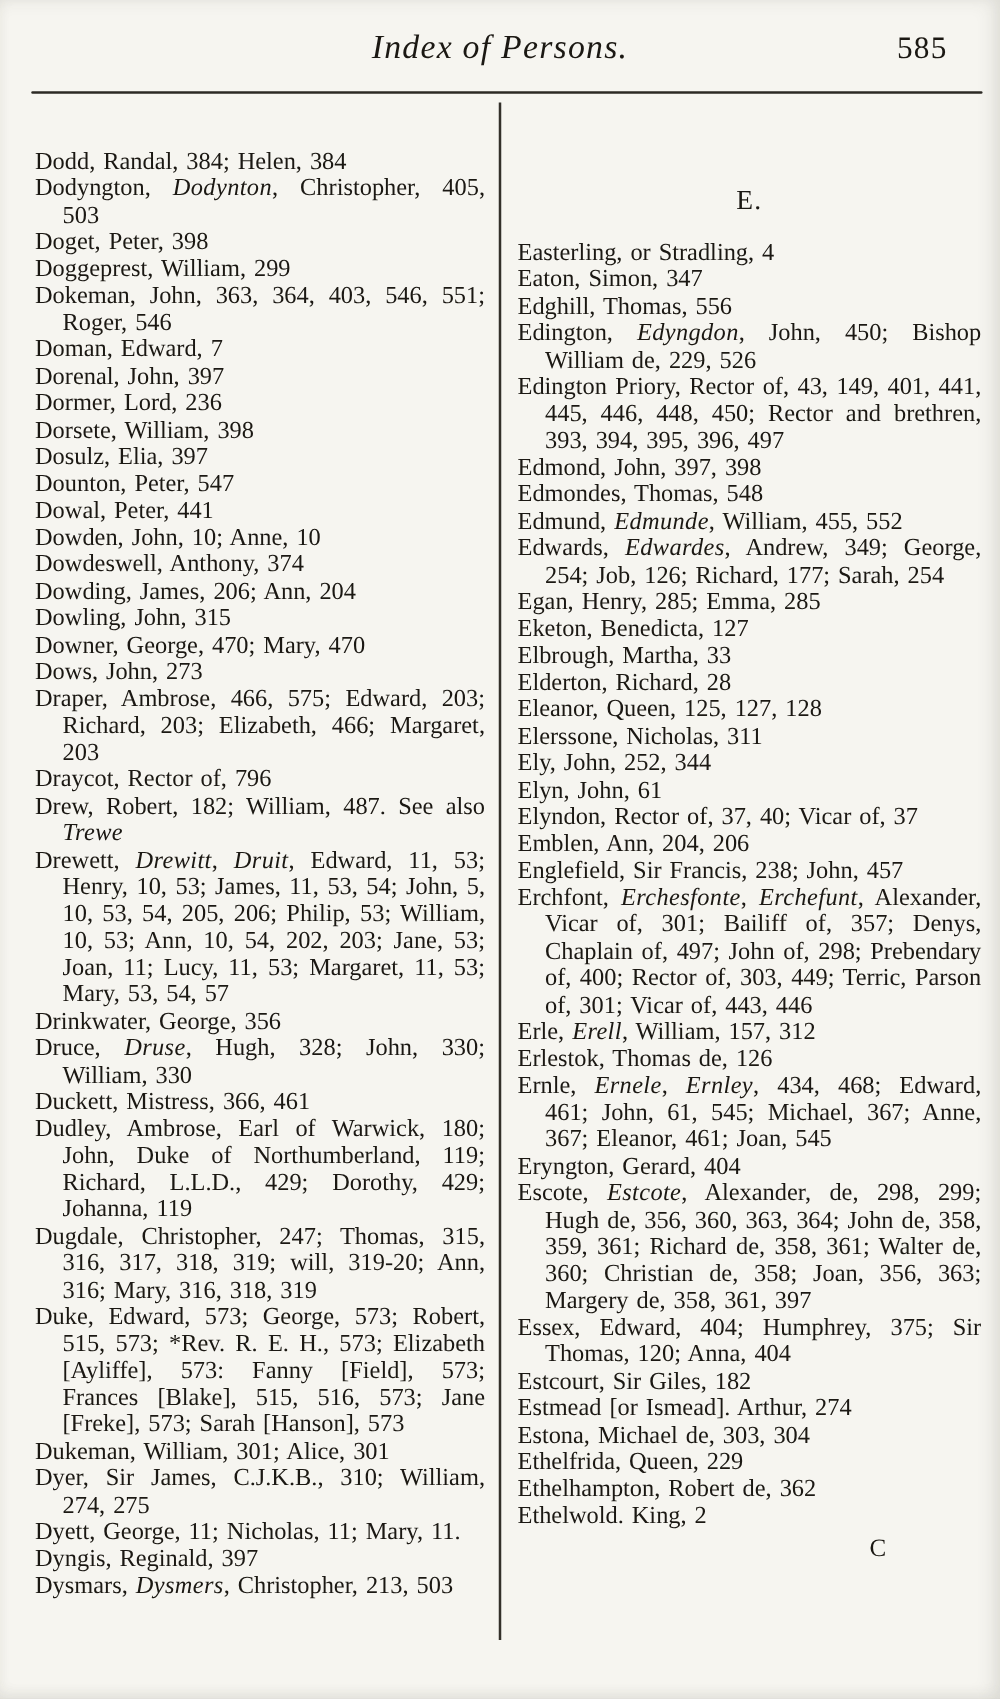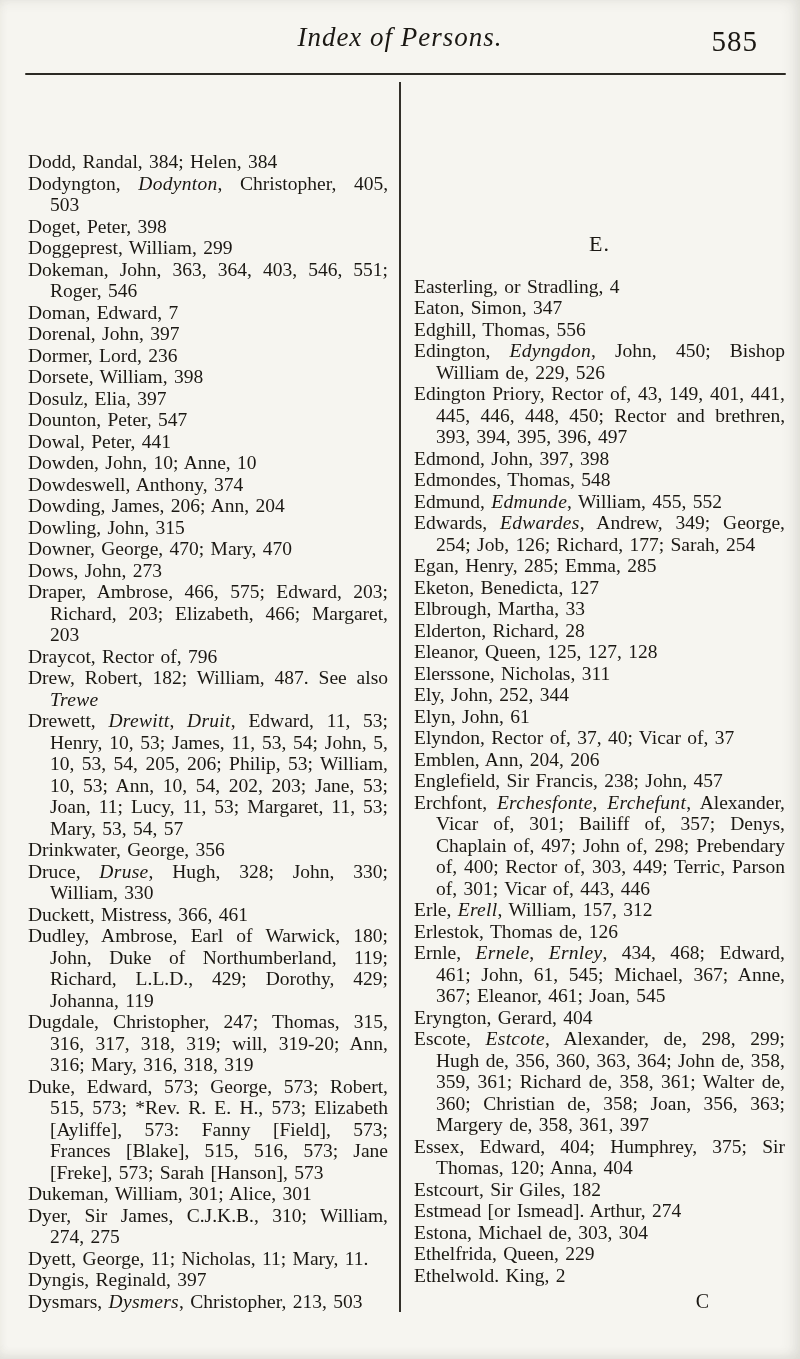--- a/index.html
+++ b/index.html
@@ -31,36 +31,36 @@
     position: absolute;
     left: 0; right: 0;
     text-align: center;
     font-style: italic;
     font-size: 27px;
     letter-spacing: 1px;
   }
   .page-number {
     position: absolute;
     right: 42px; top: 3px;
-    font-size: 29px;
+    font-size: 25px;
     letter-spacing: 1px;
   }
   .head-rule {
     position: absolute;
     top: 73px; left: 25px; right: 14px;
     height: 2px;
     background: #2c2a24;
     border-radius: 1px;
   }
   
   .columns {
     position: absolute;
     top: 86px; left: 28px; right: 15px;
     display: flex;
-    align-items: flex-end;
+    align-items: center;
   }
   .column { width: 360px; }
   .column.right { flex: 1; }
   .col-divider {
     width: 2px;
     height: 1230px;
     background: #33302a;
     margin: -4px 13px 0 11px;
     flex: none;
   }
@@ -164,18 +164,19 @@
         <p class="entry">Erle, <i>Erell</i>, William, 157, 312</p>
         <p class="entry">Erlestok, Thomas de, 126</p>
         <p class="entry">Ernle, <i>Ernele</i>, <i>Ernley</i>, 434, 468; Edward, 461; John, 61, 545; Michael, 367; Anne, 367; Eleanor, 461; Joan, 545</p>
         <p class="entry">Eryngton, Gerard, 404</p>
         <p class="entry">Escote, <i>Estcote</i>, Alexander, de, 298, 299; Hugh de, 356, 360, 363, 364; John de, 358, 359, 361; Richard de, 358, 361; Walter de, 360; Christian de, 358; Joan, 356, 363; Margery de, 358, 361, 397</p>
         <p class="entry">Essex, Edward, 404; Humphrey, 375; Sir Thomas, 120; Anna, 404</p>
         <p class="entry">Estcourt, Sir Giles, 182</p>
         <p class="entry">Estmead [or Ismead]. Arthur, 274</p>
         <p class="entry">Estona, Michael de, 303, 304</p>
         <p class="entry">Ethelfrida, Queen, 229</p>
+        <p class="entry">Ethelhampton, Robert de, 362</p>
         <p class="entry">Ethelwold. King, 2</p>
         <div class="signature">C</div>
       </section>
   </main>
 
 </div>
 
 </body></html>

